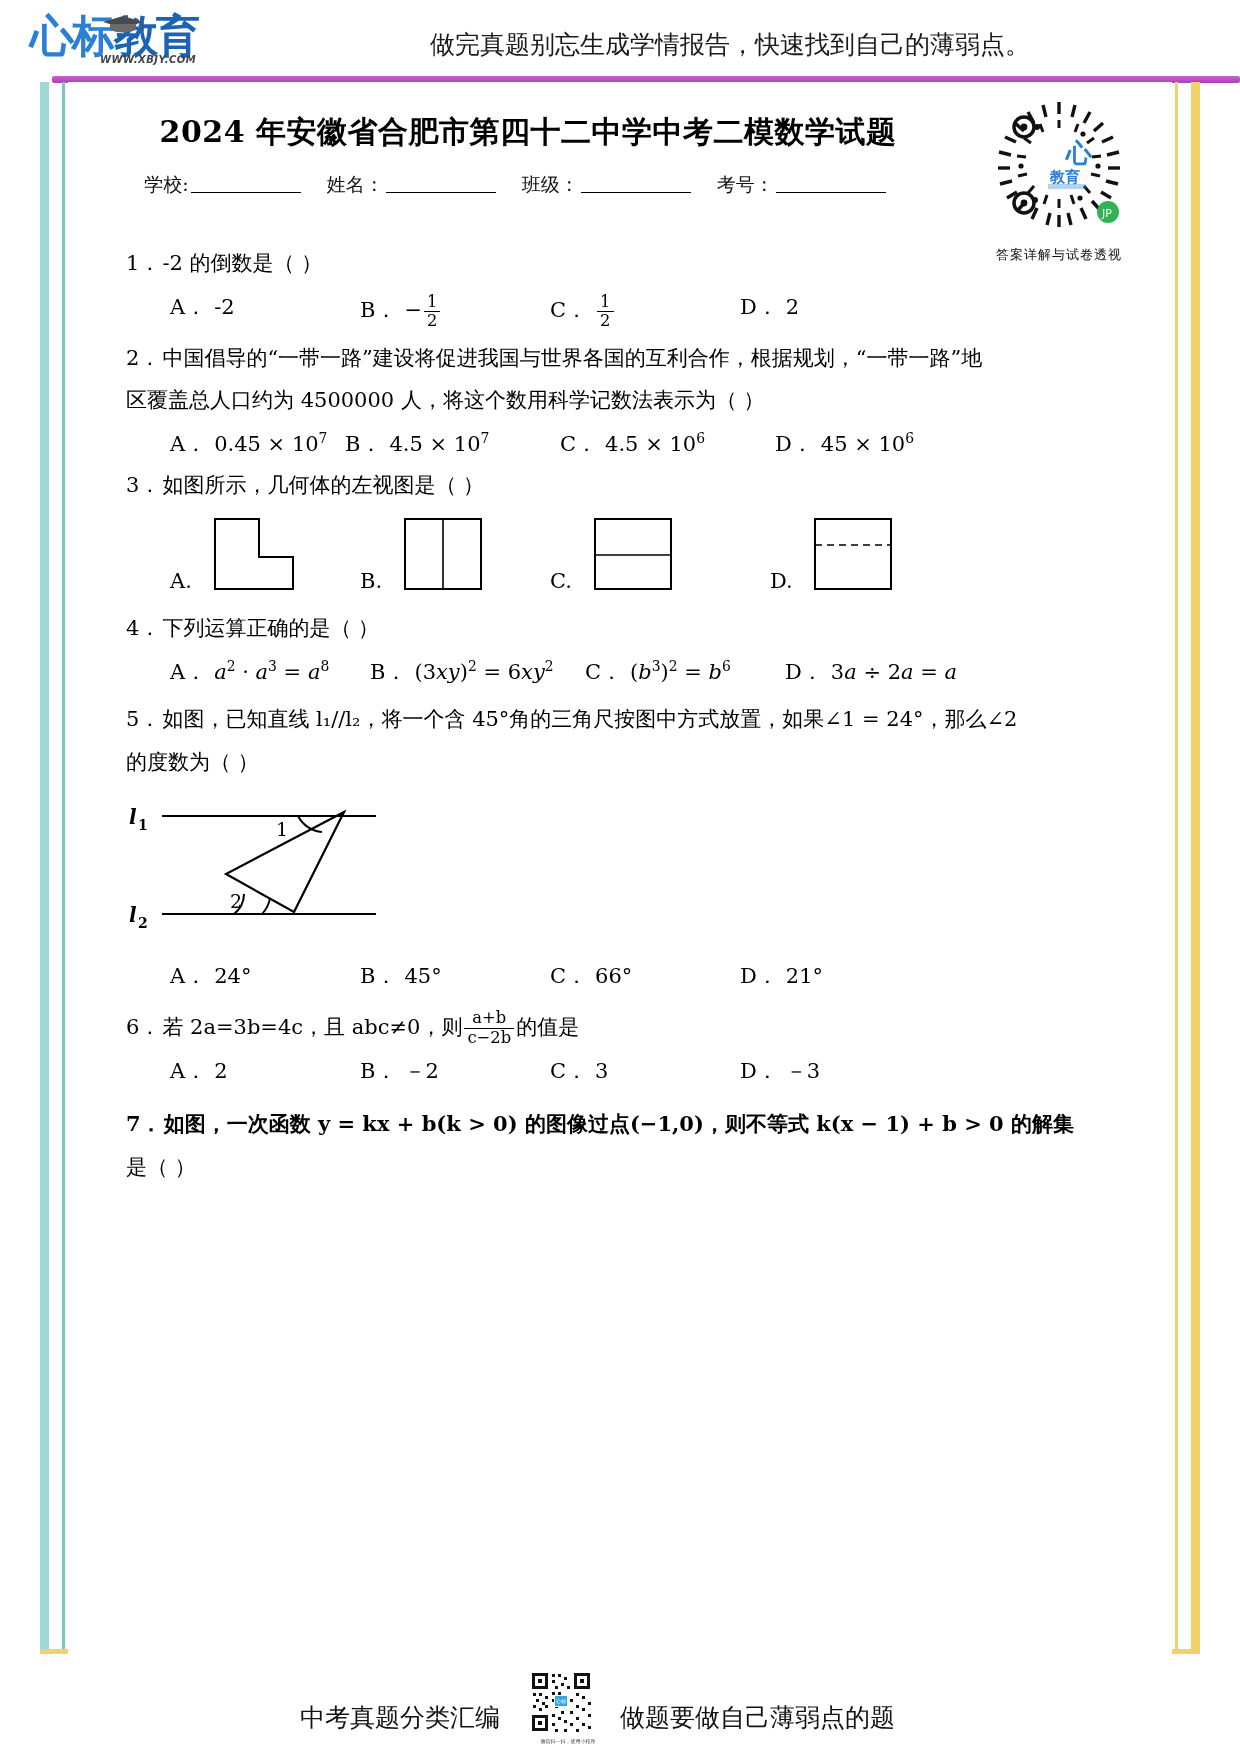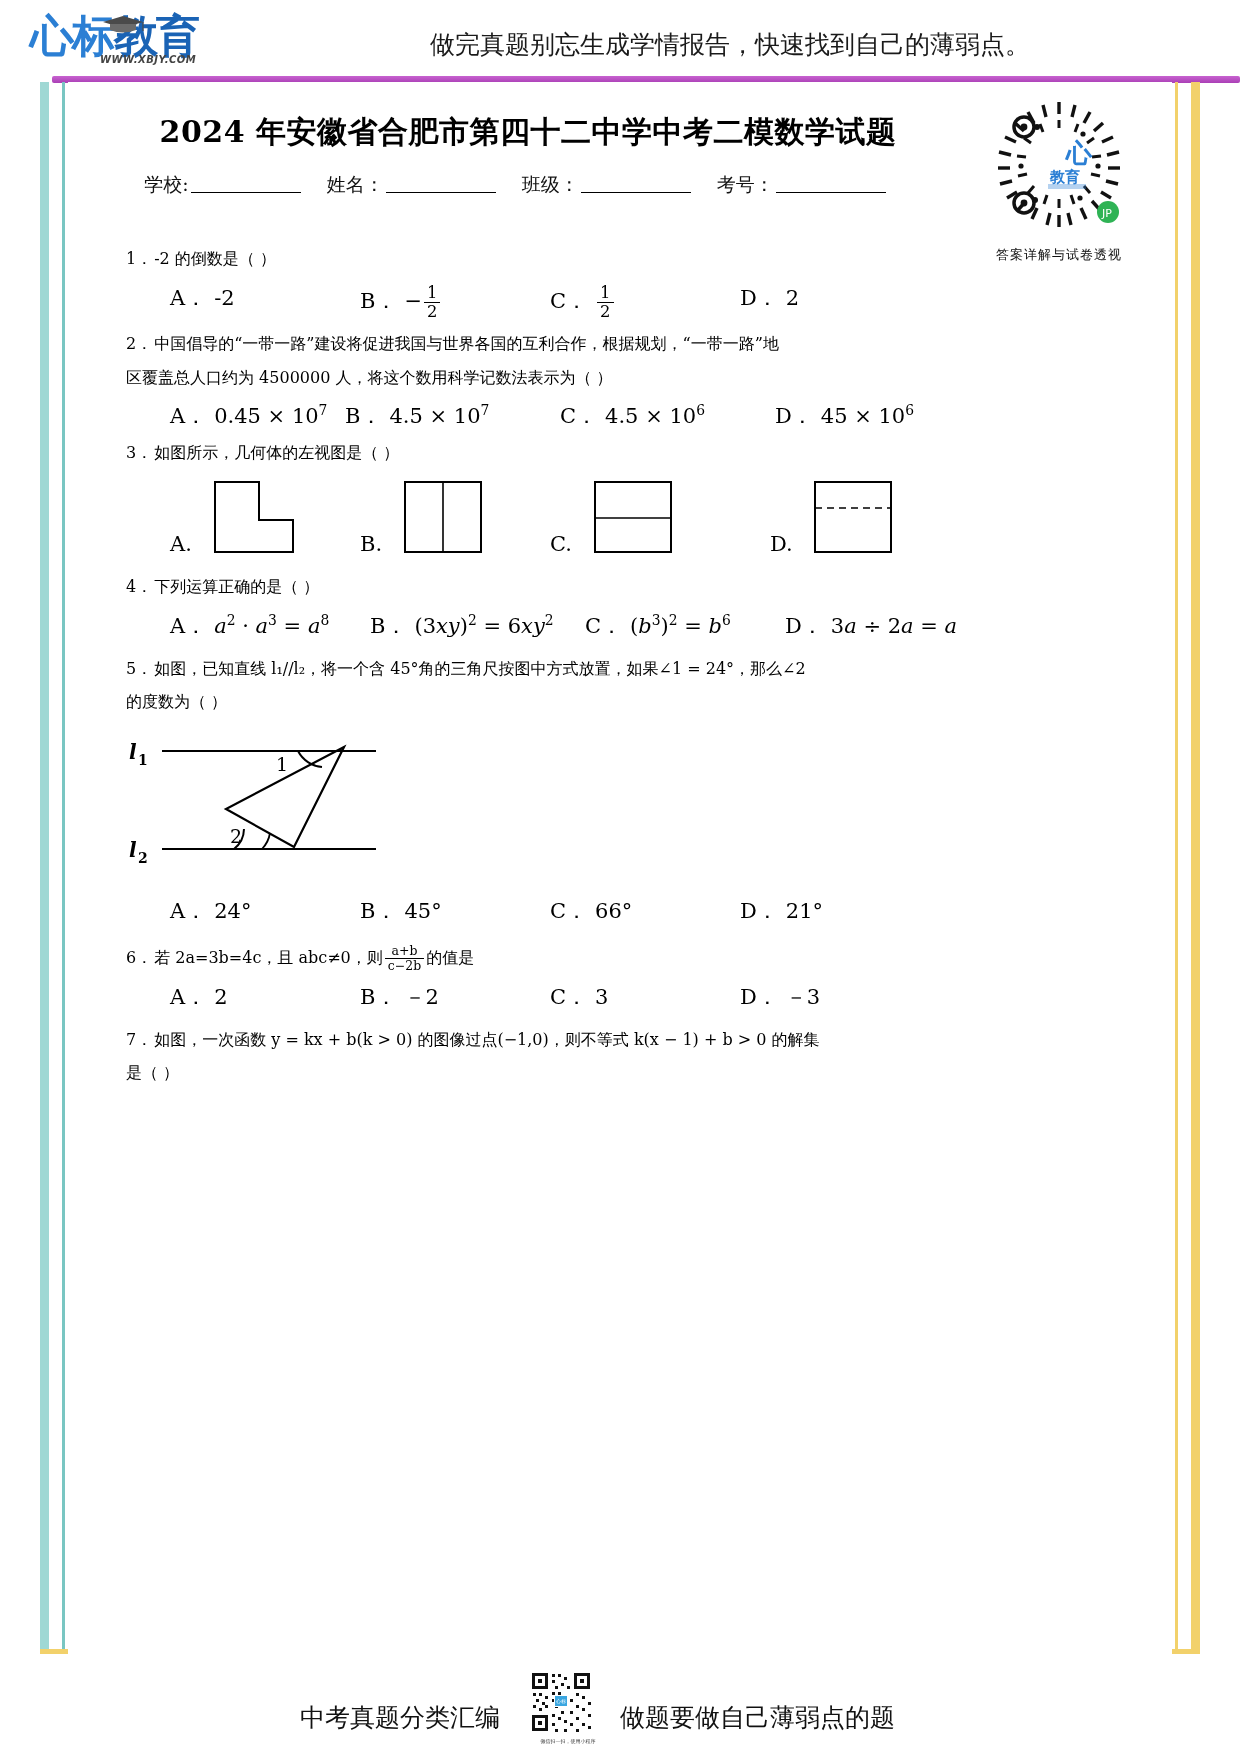--- a/index.html
+++ b/index.html
@@ -97,21 +97,21 @@
 
   
   #content { position:absolute; left:58px; top:162px; width:1000px; }
   .sec-head {
     font-family:"DejaVu Serif", serif;
     font-weight:bold; font-size:23px; color:#000;
     margin:0 0 16px 0;
   }
   .q {
     font-family:"DejaVu Serif", serif;
-    font-size:16px; color:#000; line-height:1.85;
+    font-size:21px; color:#000; line-height:1.85;
     margin:0 0 4px 0;
   }
   .q .num { margin-right:2px; }
   .opts {
     font-family:"DejaVu Serif", serif;
     font-size:21px; color:#000;
     display:flex; margin:10px 0 8px 44px;
   }
   .opts.spread > span { width:190px; display:inline-block; }
   .opt-lbl { margin-right:8px; }
@@ -354,21 +354,21 @@
       <p class="q" style="margin-top:18px;">
         <span class="num">6．</span><span>若 2a=3b=4c，且 abc≠0，则</span><span class="frac"><span class="n">a+b</span><span class="d">c−2b</span></span><span>的值是</span>
       </p>
       <div class="opts spread">
         <span><span class="opt-lbl">A．</span><span>2</span></span>
         <span><span class="opt-lbl">B．</span><span>－2</span></span>
         <span><span class="opt-lbl">C．</span><span>3</span></span>
         <span><span class="opt-lbl">D．</span><span>－3</span></span>
       </div>
 
-      <p class="q" style="margin-top:14px;">
+      <p class="q" style="margin-top:20px;font-weight:bold;">
         <span class="num">7．</span><span>如图，一次函数 y = kx + b(k &gt; 0) 的图像过点(−1,0)，则不等式 k(x − 1) + b &gt; 0 的解集</span>
       </p>
       <p class="q">
         <span>是（  ）</span>
       </p>
 
     </div>
   </div>
 </div>
 

